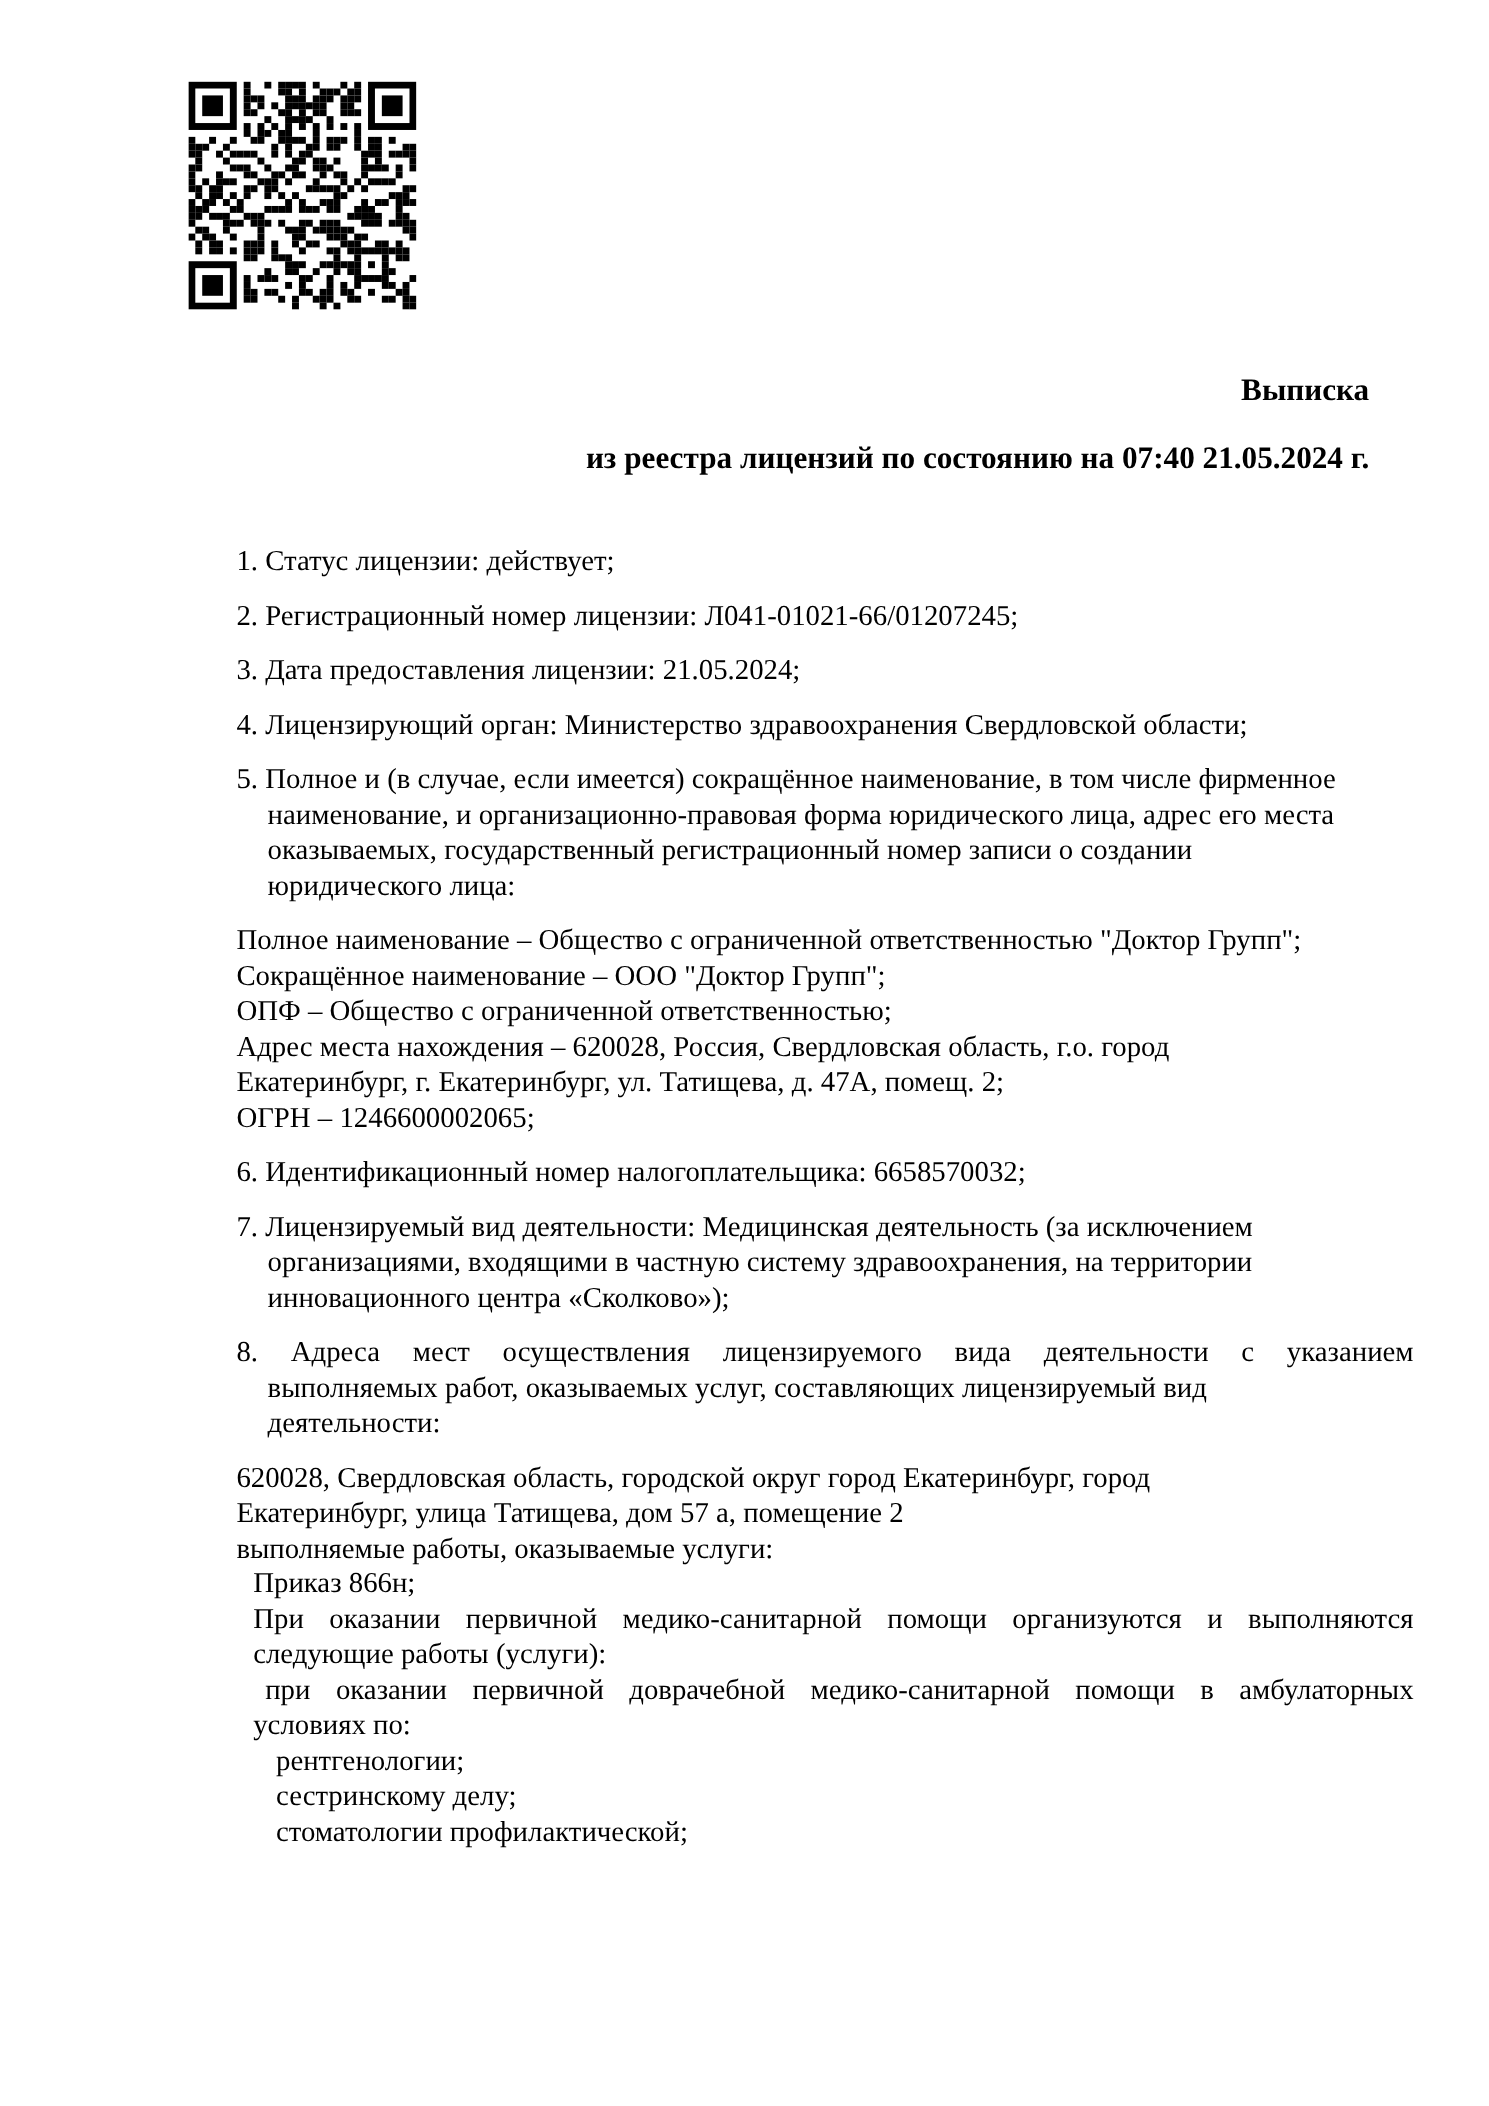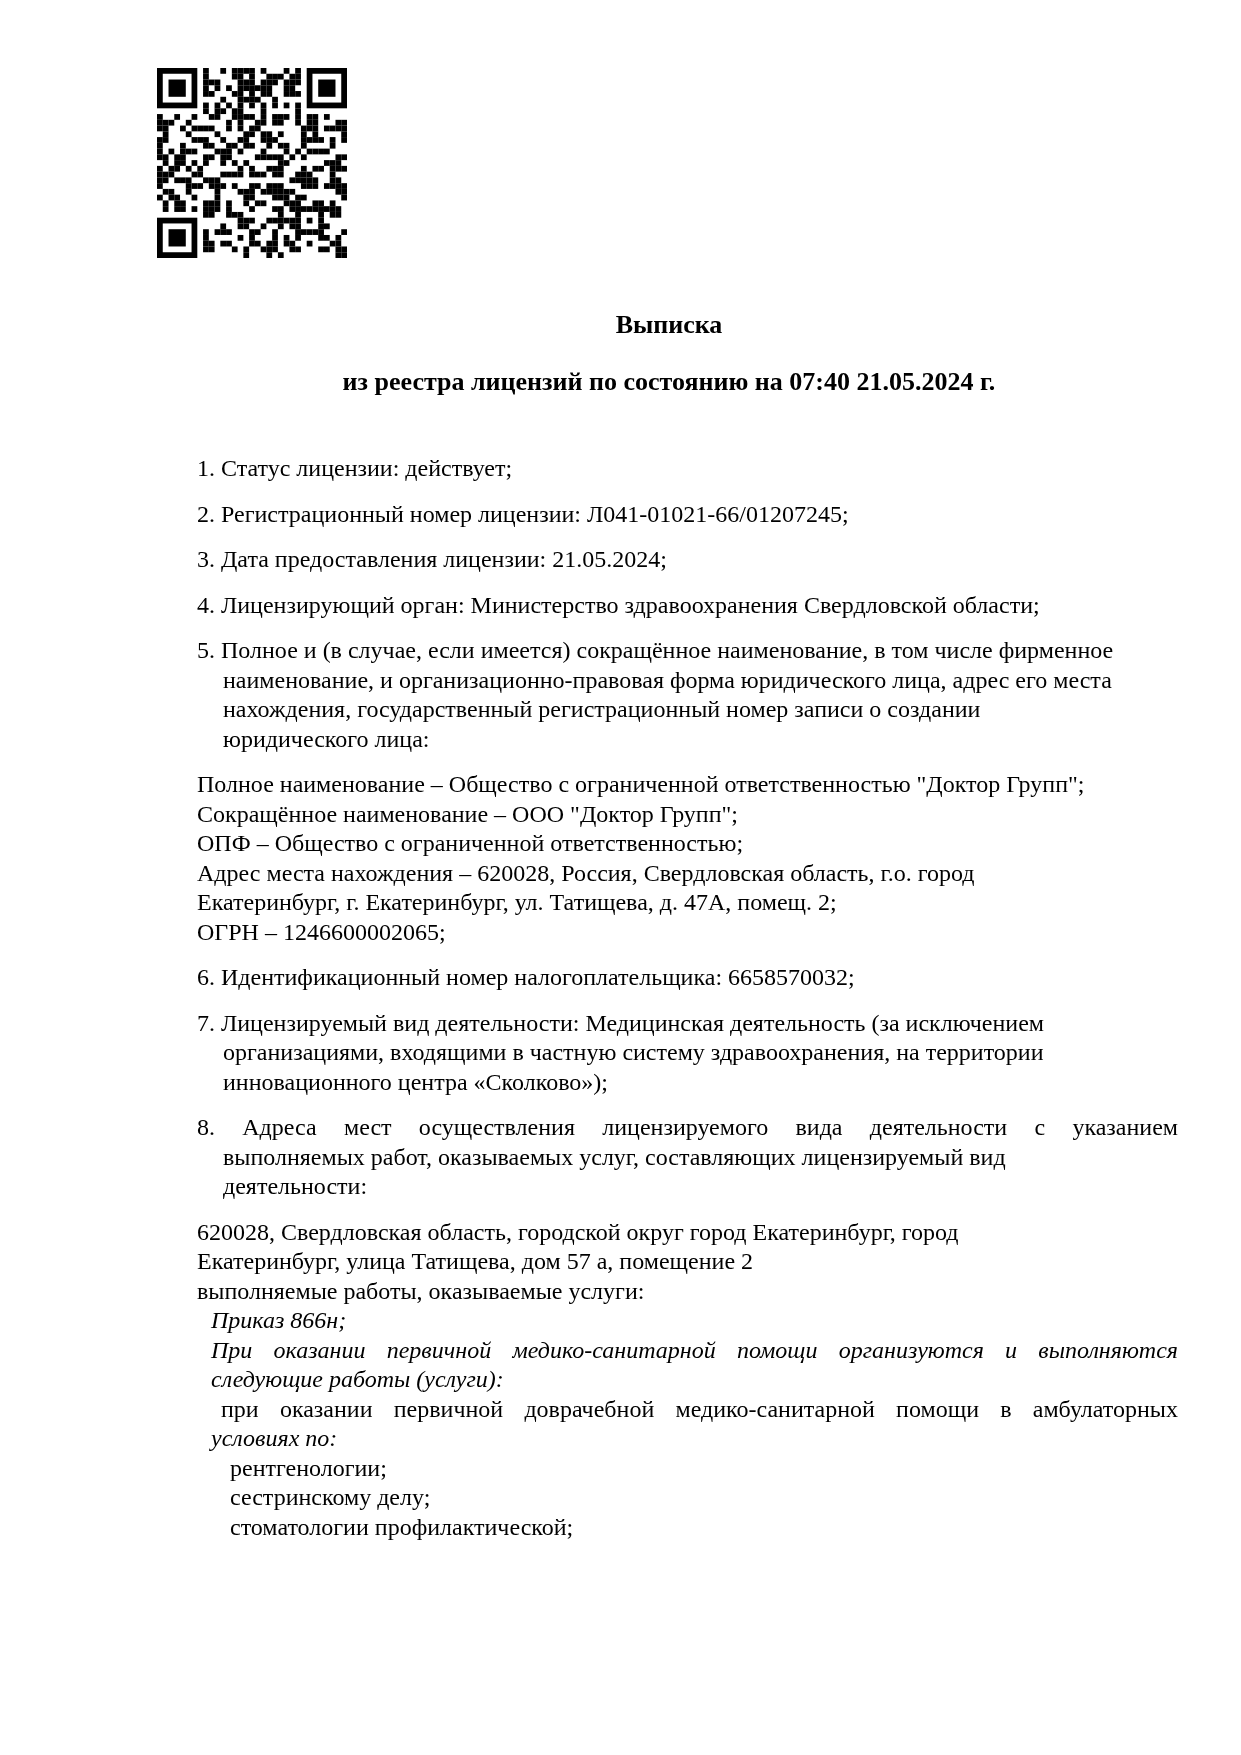--- a/index.html
+++ b/index.html
@@ -4,28 +4,28 @@
 <style>
   html,body{margin:0;padding:0;}
   body{
     width:1241px;height:1755px;
     background:#ffffff;color:#000000;
     font-family:"Liberation Serif","DejaVu Serif",serif;
     position:relative;overflow:hidden;
   }
   .qr{position:absolute;left:157px;top:68px;width:190px;height:190px;}
   .page{position:absolute;left:197px;top:0;width:981px;}
-  .heading{width:944px;text-align:center;font-weight:bold;font-size:26px;line-height:33px;}
+  .heading{width:944px;text-align:right;font-weight:bold;font-size:26px;line-height:33px;}
   .title{margin-top:308px;}
   .subtitle{margin-top:24px;white-space:nowrap;}
   .content{margin-top:56px;font-size:24px;line-height:29.5px;}
   .ln{white-space:nowrap;}
   .gap{margin-top:16px;}
   .cont{padding-left:26px;}
-  .ind1{padding-left:14px;font-style:italic;}
+  .ind1{padding-left:14px;}
   .ind2{padding-left:24px;}
   .ind3{padding-left:33px;}
   .stretch{white-space:normal;text-align:justify;text-align-last:justify;}
 </style>
 </head>
 <body>
 
 <div class="qr">
   <svg width="190" height="190" viewBox="0 0 190 190" xmlns="http://www.w3.org/2000/svg">
       <rect x="46.06" y="0.00" width="5.76" height="5.76"></rect>
@@ -471,21 +471,21 @@
     <div class="title">Выписка</div>
     <div class="subtitle">из реестра лицензий по состоянию на 07:40 21.05.2024 г.</div>
   </div>
   <div class="content">
     <div class="ln">1. Статус лицензии: действует;</div>
     <div class="ln gap">2. Регистрационный номер лицензии: Л041-01021-66/01207245;</div>
     <div class="ln gap">3. Дата предоставления лицензии: 21.05.2024;</div>
     <div class="ln gap">4. Лицензирующий орган: Министерство здравоохранения Свердловской области;</div>
     <div class="ln gap">5. Полное и (в случае, если имеется) сокращённое наименование, в том числе фирменное</div>
     <div class="ln cont">наименование, и организационно-правовая форма юридического лица, адрес его места</div>
-    <div class="ln cont">нахождения, государственный регистрационный номер записи о создании</div>
+    <div class="ln cont">оказываемых, государственный регистрационный номер записи о создании</div>
     <div class="ln cont">юридического лица:</div>
     <div class="ln gap">Полное наименование – Общество с ограниченной ответственностью "Доктор Групп";</div>
     <div class="ln">Сокращённое наименование – ООО "Доктор Групп";</div>
     <div class="ln">ОПФ – Общество с ограниченной ответственностью;</div>
     <div class="ln">Адрес места нахождения – 620028, Россия, Свердловская область, г.о. город</div>
     <div class="ln">Екатеринбург, г. Екатеринбург, ул. Татищева, д. 47А, помещ. 2;</div>
     <div class="ln">ОГРН – 1246600002065;</div>
     <div class="ln gap">6. Идентификационный номер налогоплательщика: 6658570032;</div>
     <div class="ln gap">7. Лицензируемый вид деятельности: Медицинская деятельность (за исключением</div>
     <div class="ln cont">организациями, входящими в частную систему здравоохранения, на территории</div>

